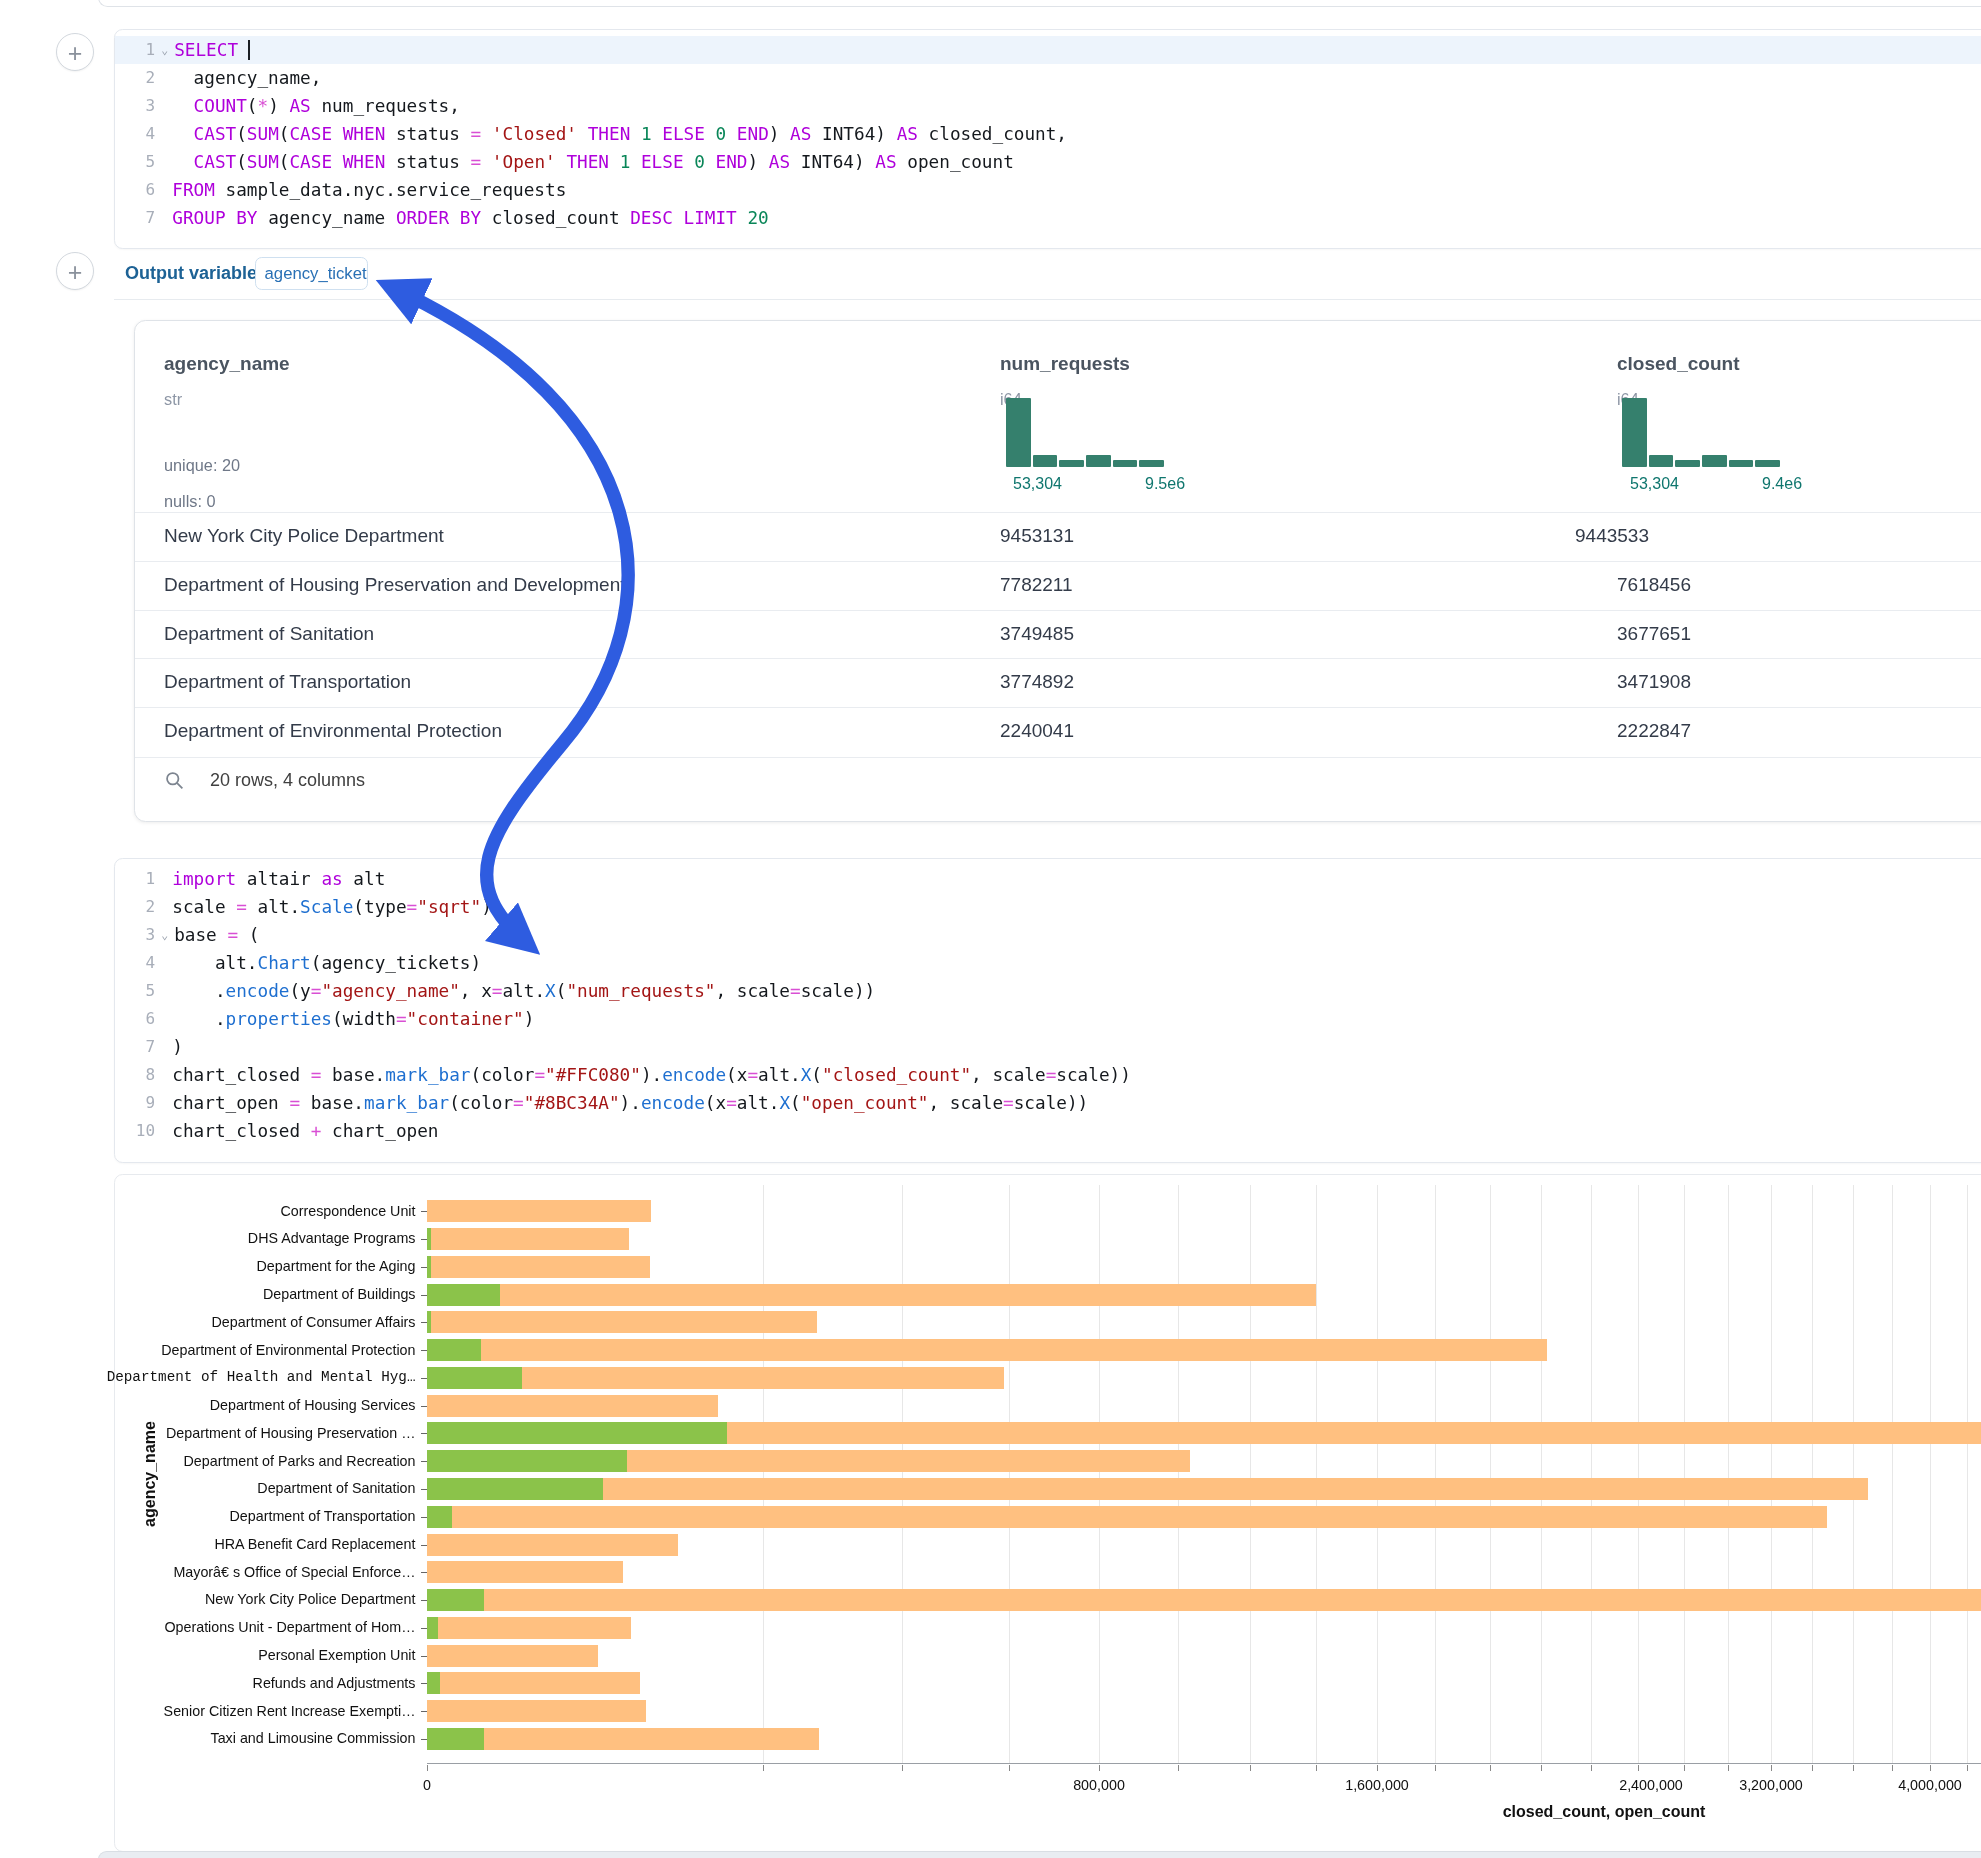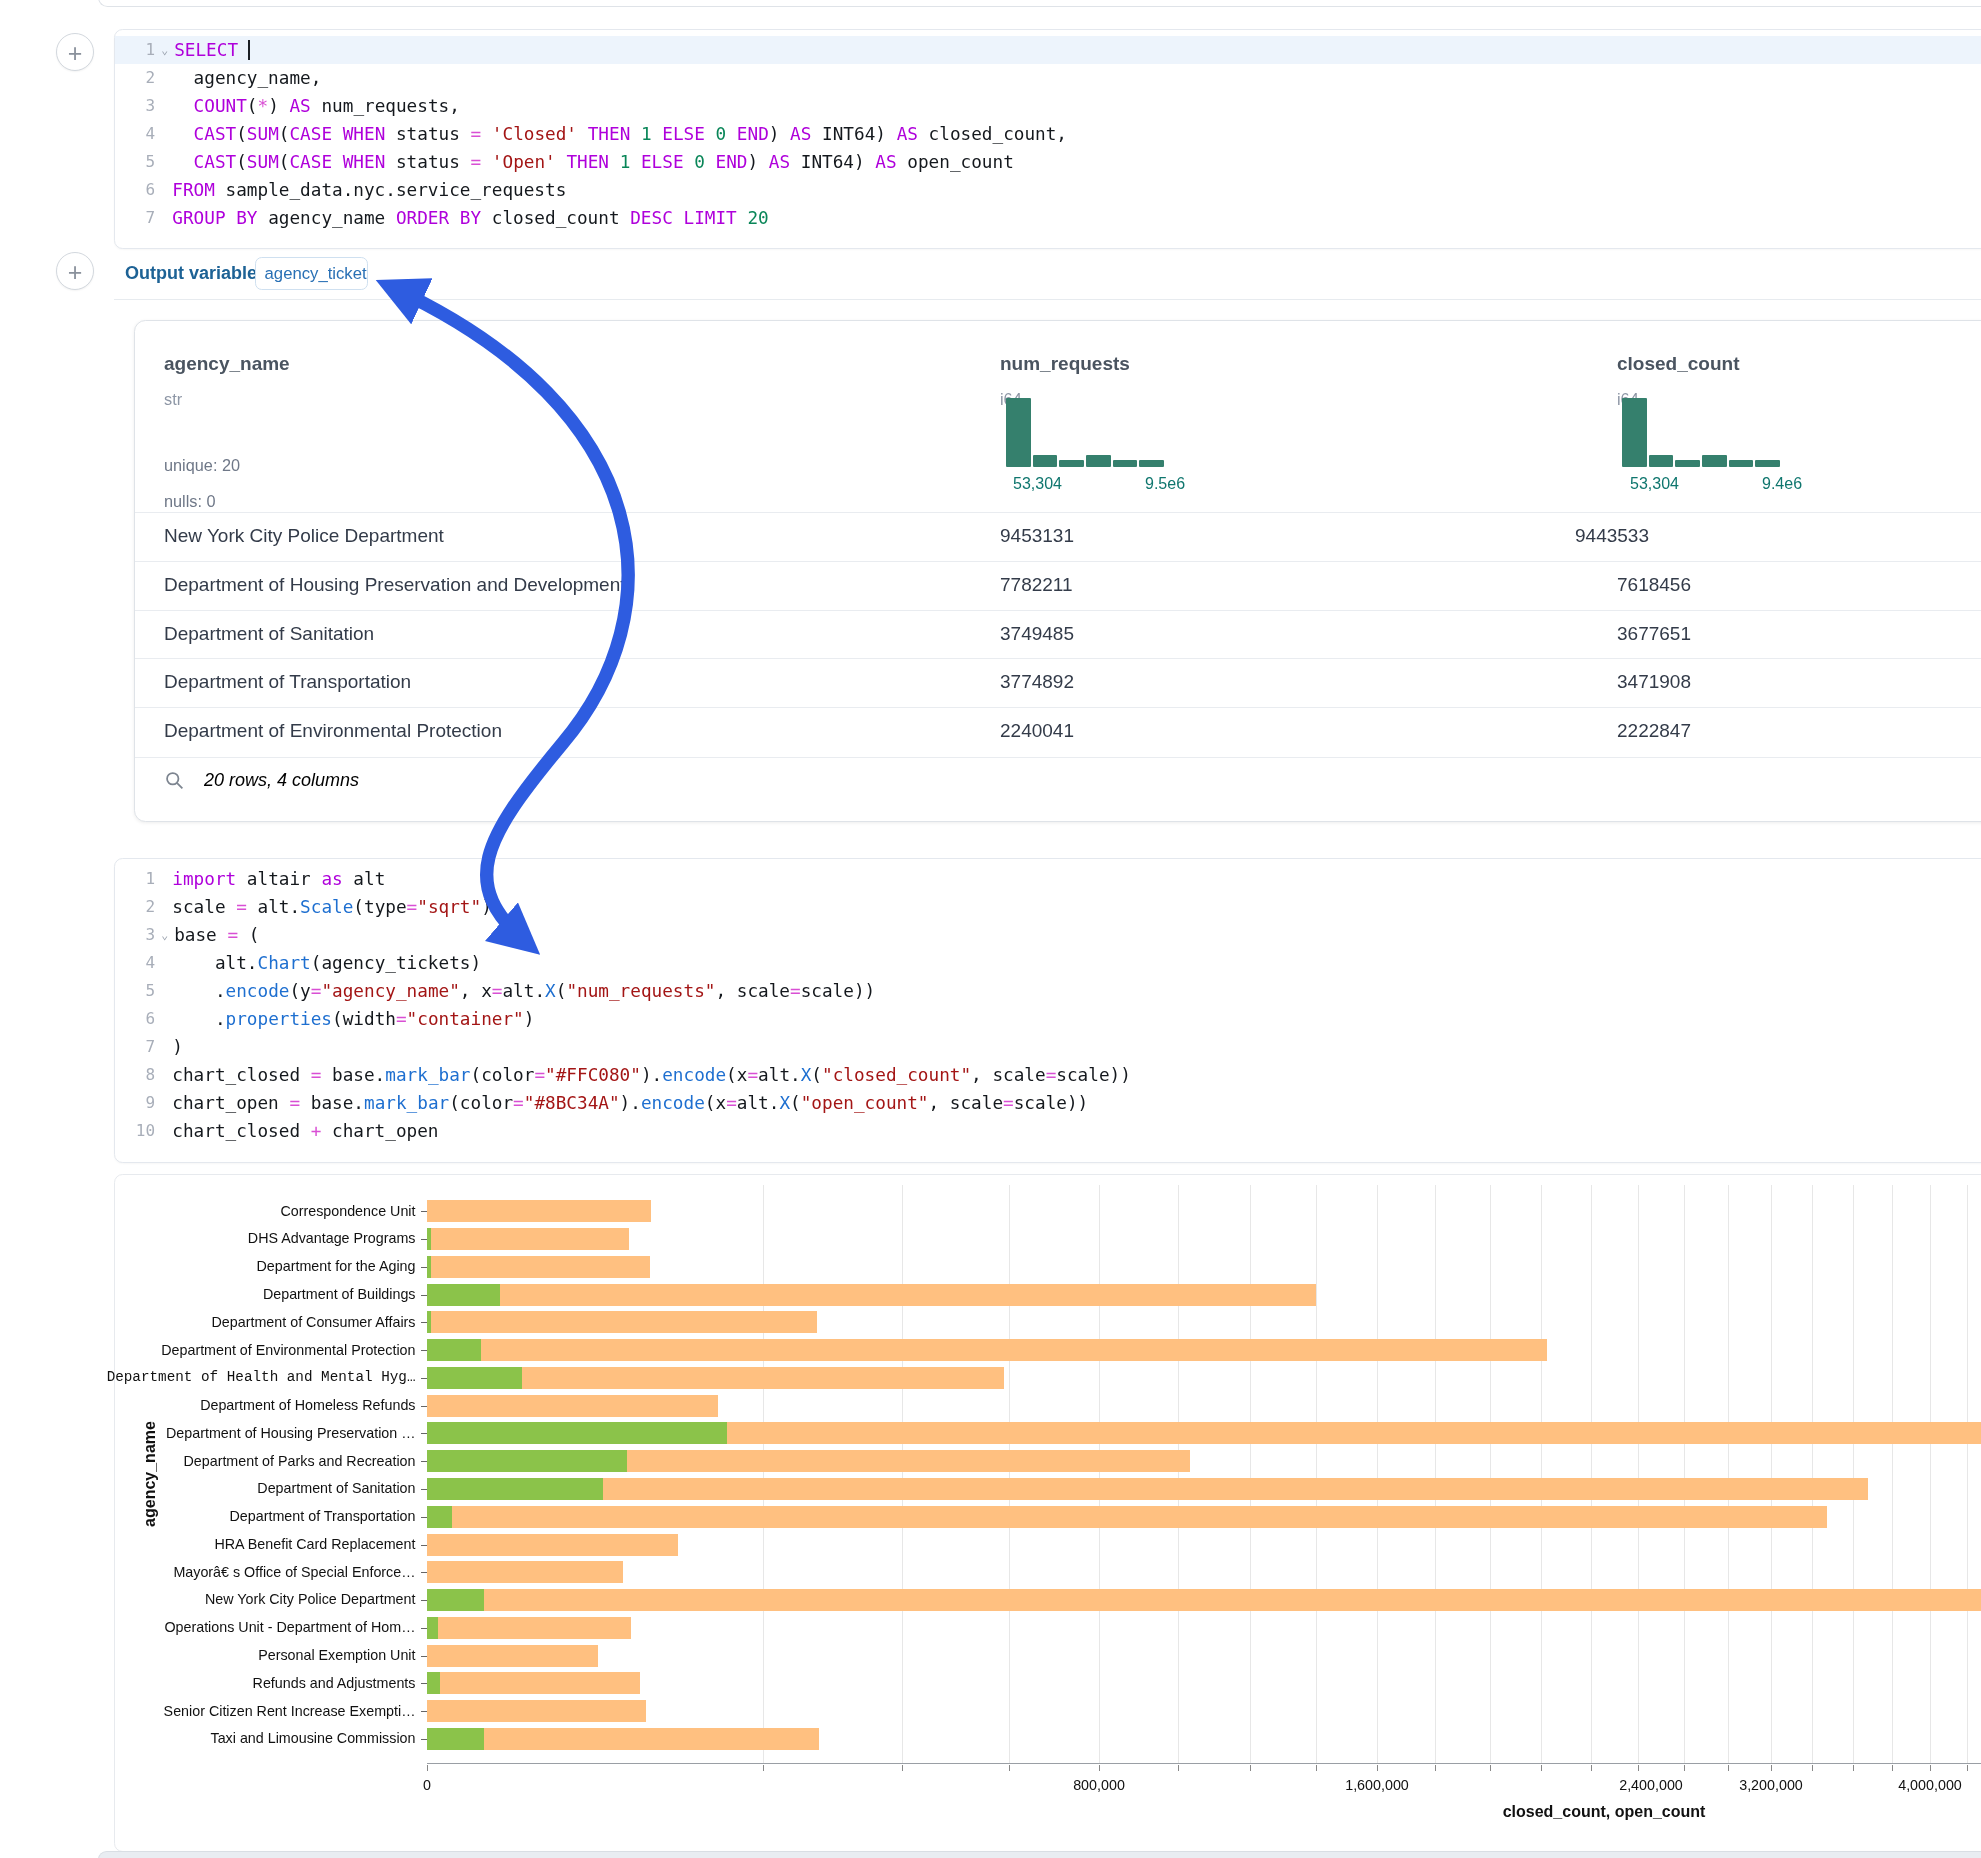--- a/index.html
+++ b/index.html
@@ -43,21 +43,21 @@
               border:1px solid #dfe3e8;border-radius:11.5px;box-shadow:0 1px 3.8px rgba(0,0,0,.07);}
   .th-title{position:absolute;top:32px;font-size:19px;font-weight:bold;color:#4a5460;}
   .th-type{position:absolute;top:69px;font-size:16.3px;color:#8d96a5;}
   .th-stat{position:absolute;font-size:16.3px;color:#6f7888;}
   .hist{position:absolute;top:77px;width:158px;height:69px;display:flex;align-items:flex-end;gap:1.9px;}
   .hist .hbar{flex:1;background:#35806D;border-radius:1px;}
   .hist-lab{position:absolute;top:154px;font-size:16px;color:#0f766e;}
   .trow{position:absolute;left:0;width:100%;height:49px;border-top:1px solid #e9ecf0;}
   .trow-last{border-bottom:1px solid #e9ecf0;}
   .tcell{position:absolute;top:12.4px;font-size:19px;color:#333b49;white-space:nowrap;}
-  .tfooter{position:absolute;left:29px;top:449px;display:flex;align-items:center;gap:19px;color:#000000;font-size:18px;font-style:italic;}
+  .tfooter{position:absolute;left:29px;top:449px;display:flex;align-items:center;gap:25px;color:#404040;font-size:18px;}
   
   #py-panel{top:858px;height:303px;}
   #chart-card{position:absolute;left:114px;top:1174px;width:1888px;height:676px;background:#fff;
               border:1px solid #e7eaee;border-radius:8.6px;}
   #plot{position:absolute;left:427px;top:1185px;width:1554px;height:578px;overflow:hidden;
         border-bottom:1px solid #9a9fa5;}
   .gridline{position:absolute;top:0;width:1px;height:578px;background:#e7e7e7;}
   .bar{position:absolute;height:22px;}
   #y-axis{position:absolute;left:0;top:1185px;width:427px;height:578px;}
   .ylab{position:absolute;right:11.5px;font-size:14.3px;color:#111;white-space:nowrap;}
@@ -194,21 +194,21 @@
       <div class="ylab" style="top: 73px;">Department for the Aging</div>
       <div class="ytick" style="top: 82px;"></div>
       <div class="ylab" style="top: 101px;">Department of Buildings</div>
       <div class="ytick" style="top: 110px;"></div>
       <div class="ylab" style="top: 129px;">Department of Consumer Affairs</div>
       <div class="ytick" style="top: 137px;"></div>
       <div class="ylab" style="top: 157px;">Department of Environmental Protection</div>
       <div class="ytick" style="top: 165px;"></div>
       <div class="ylab" style="top: 184px; font-family: Liberation Mono, monospace;">Department of Health and Mental Hyg…</div>
       <div class="ytick" style="top: 193px;"></div>
-      <div class="ylab" style="top: 212px;">Department of Homeless Refunds</div>
+      <div class="ylab" style="top: 212px;">Department of Housing Services</div>
       <div class="ytick" style="top: 221px;"></div>
       <div class="ylab" style="top: 240px;">Department of Housing Preservation …</div>
       <div class="ytick" style="top: 248px;"></div>
       <div class="ylab" style="top: 268px;">Department of Parks and Recreation</div>
       <div class="ytick" style="top: 276px;"></div>
       <div class="ylab" style="top: 295px;">Department of Sanitation</div>
       <div class="ytick" style="top: 304px;"></div>
       <div class="ylab" style="top: 323px;">Department of Transportation</div>
       <div class="ytick" style="top: 332px;"></div>
       <div class="ylab" style="top: 351px;">HRA Benefit Card Replacement</div>

